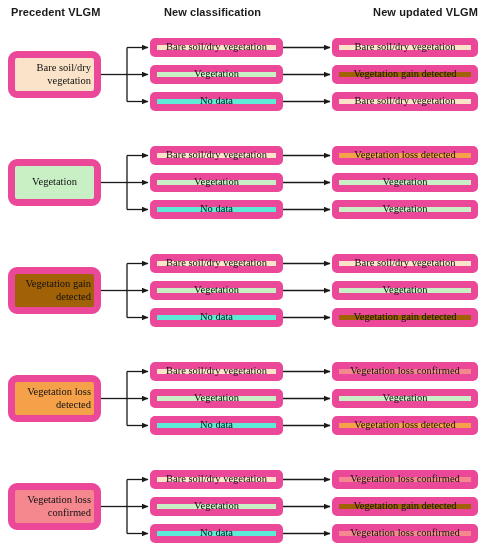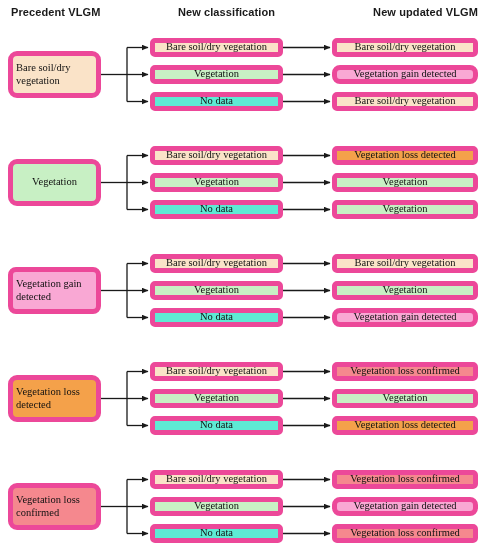--- a/index.html
+++ b/index.html
@@ -27,21 +27,21 @@
     position: absolute;
     top: 6px;
     font-family: "Liberation Sans", sans-serif;
     font-weight: bold;
     font-size: 11px;
     color: #1a1a1a;
     white-space: nowrap;
     letter-spacing: 0.1px;
   }
   .hdr-left   { left: 11px; }
-  .hdr-mid    { left: 160px; width: 133px; text-align: center; }
+  .hdr-mid    { left: 146px; width: 133px; text-align: center; }
   .hdr-right  { left: 332px; width: 146px; text-align: right; }
 
   
   .diagram {
     position: absolute;
     top: 0;
     left: 0;
     width: 483px;
     height: 550px;
   }
@@ -58,28 +58,28 @@
   .group {
     position: absolute;
     left: 0;
     width: 483px;
   }
 
   
   .box {
     position: absolute;
     box-sizing: border-box;
-    border: 5px solid #ec4899;
+    border: 7px solid #ec4899;
     font-family: "Liberation Serif", serif;
     font-size: 10.5px;
     color: #111111;
     display: flex;
     align-items: center;
     justify-content: center;
-    text-align: left;
+    text-align: right;
     line-height: 1.15;
     padding: 0 3px;
   }
 
   .box-left {
     left: 8px;
     width: 93px;
     height: 47px;
     border-radius: 9px;
     font-size: 10.5px;
@@ -95,21 +95,21 @@
   .box-right {
     left: 332px;
     width: 146px;
     height: 19px;
     border-radius: 5px;
   }
 
   
   .fill-bare      { background: #fae3c8; }
   .fill-veg       { background: #c8f0c4; }
-  .fill-gain      { background: #f9a8d4; border-radius: 8px; }
+  .fill-gain      { background: #a16207; }
   .fill-loss-det  { background: #f4a14a; }
   .fill-loss-conf { background: #f5888e; }
   .fill-nodata    { background: #5eead4; }
 </style>
 </head>
 <body>
 
 <div class="headers">
   <div class="hdr hdr-left">Precedent VLGM</div>
   <div class="hdr hdr-mid">New classification</div>

